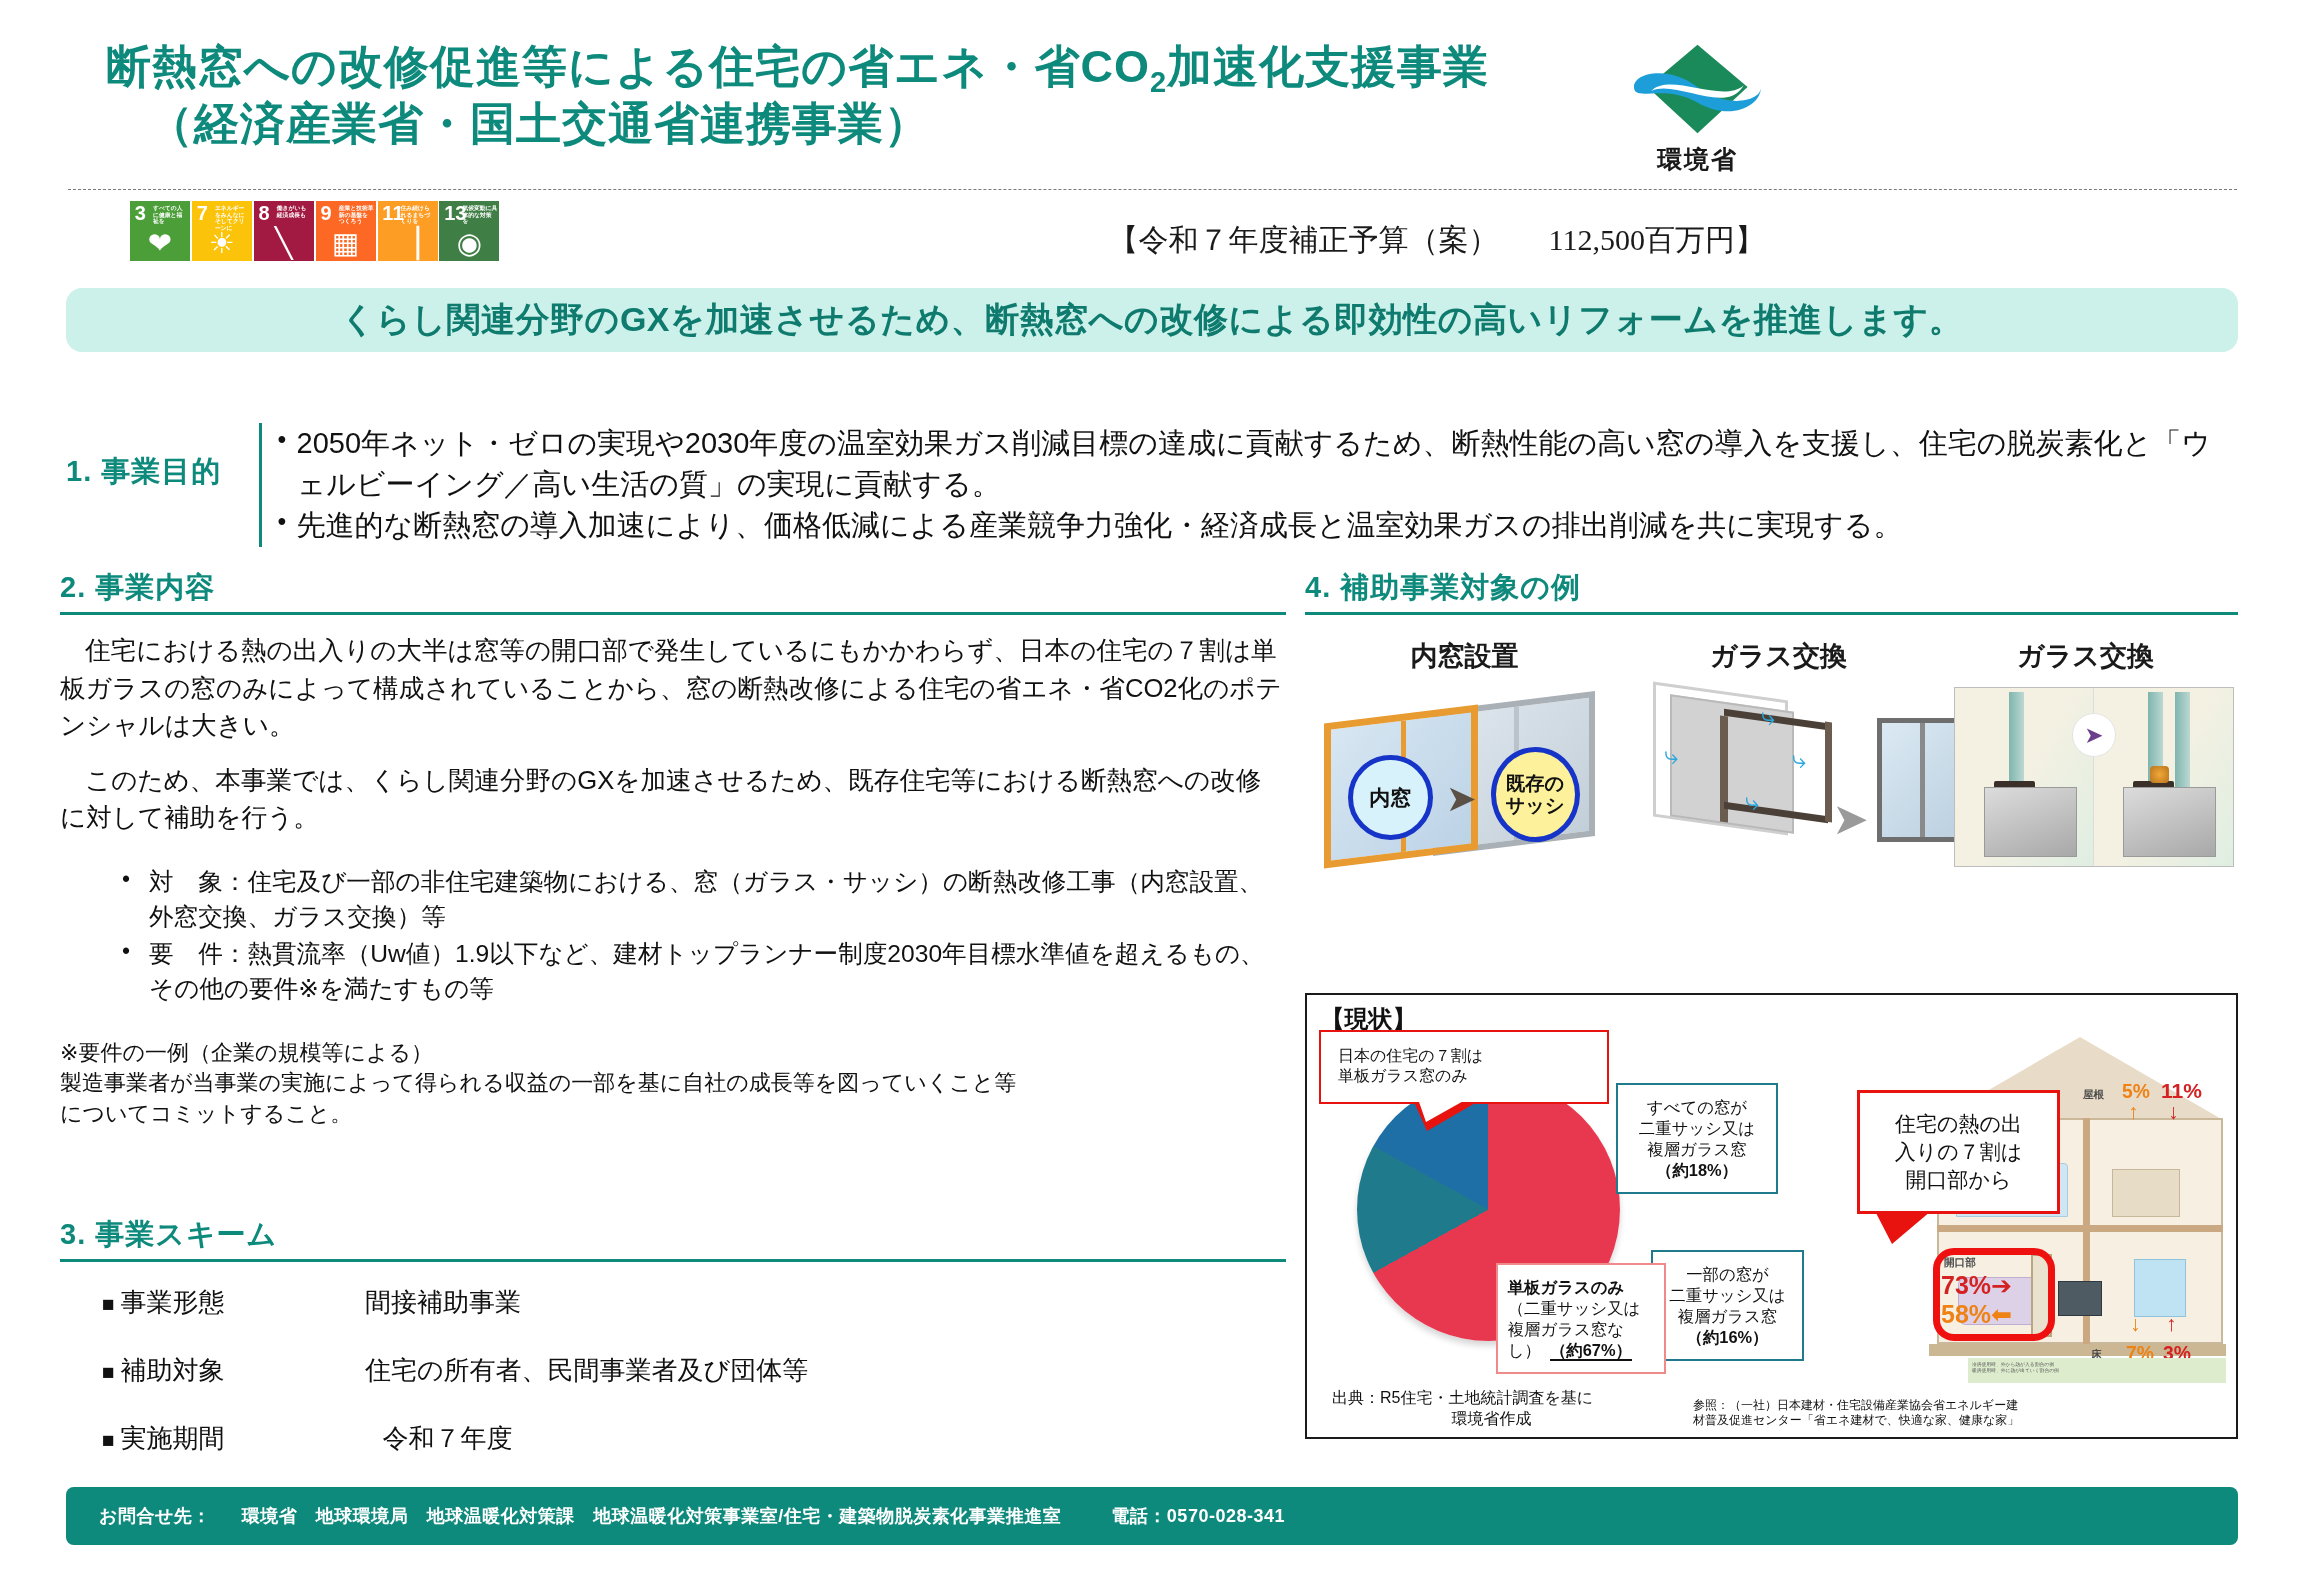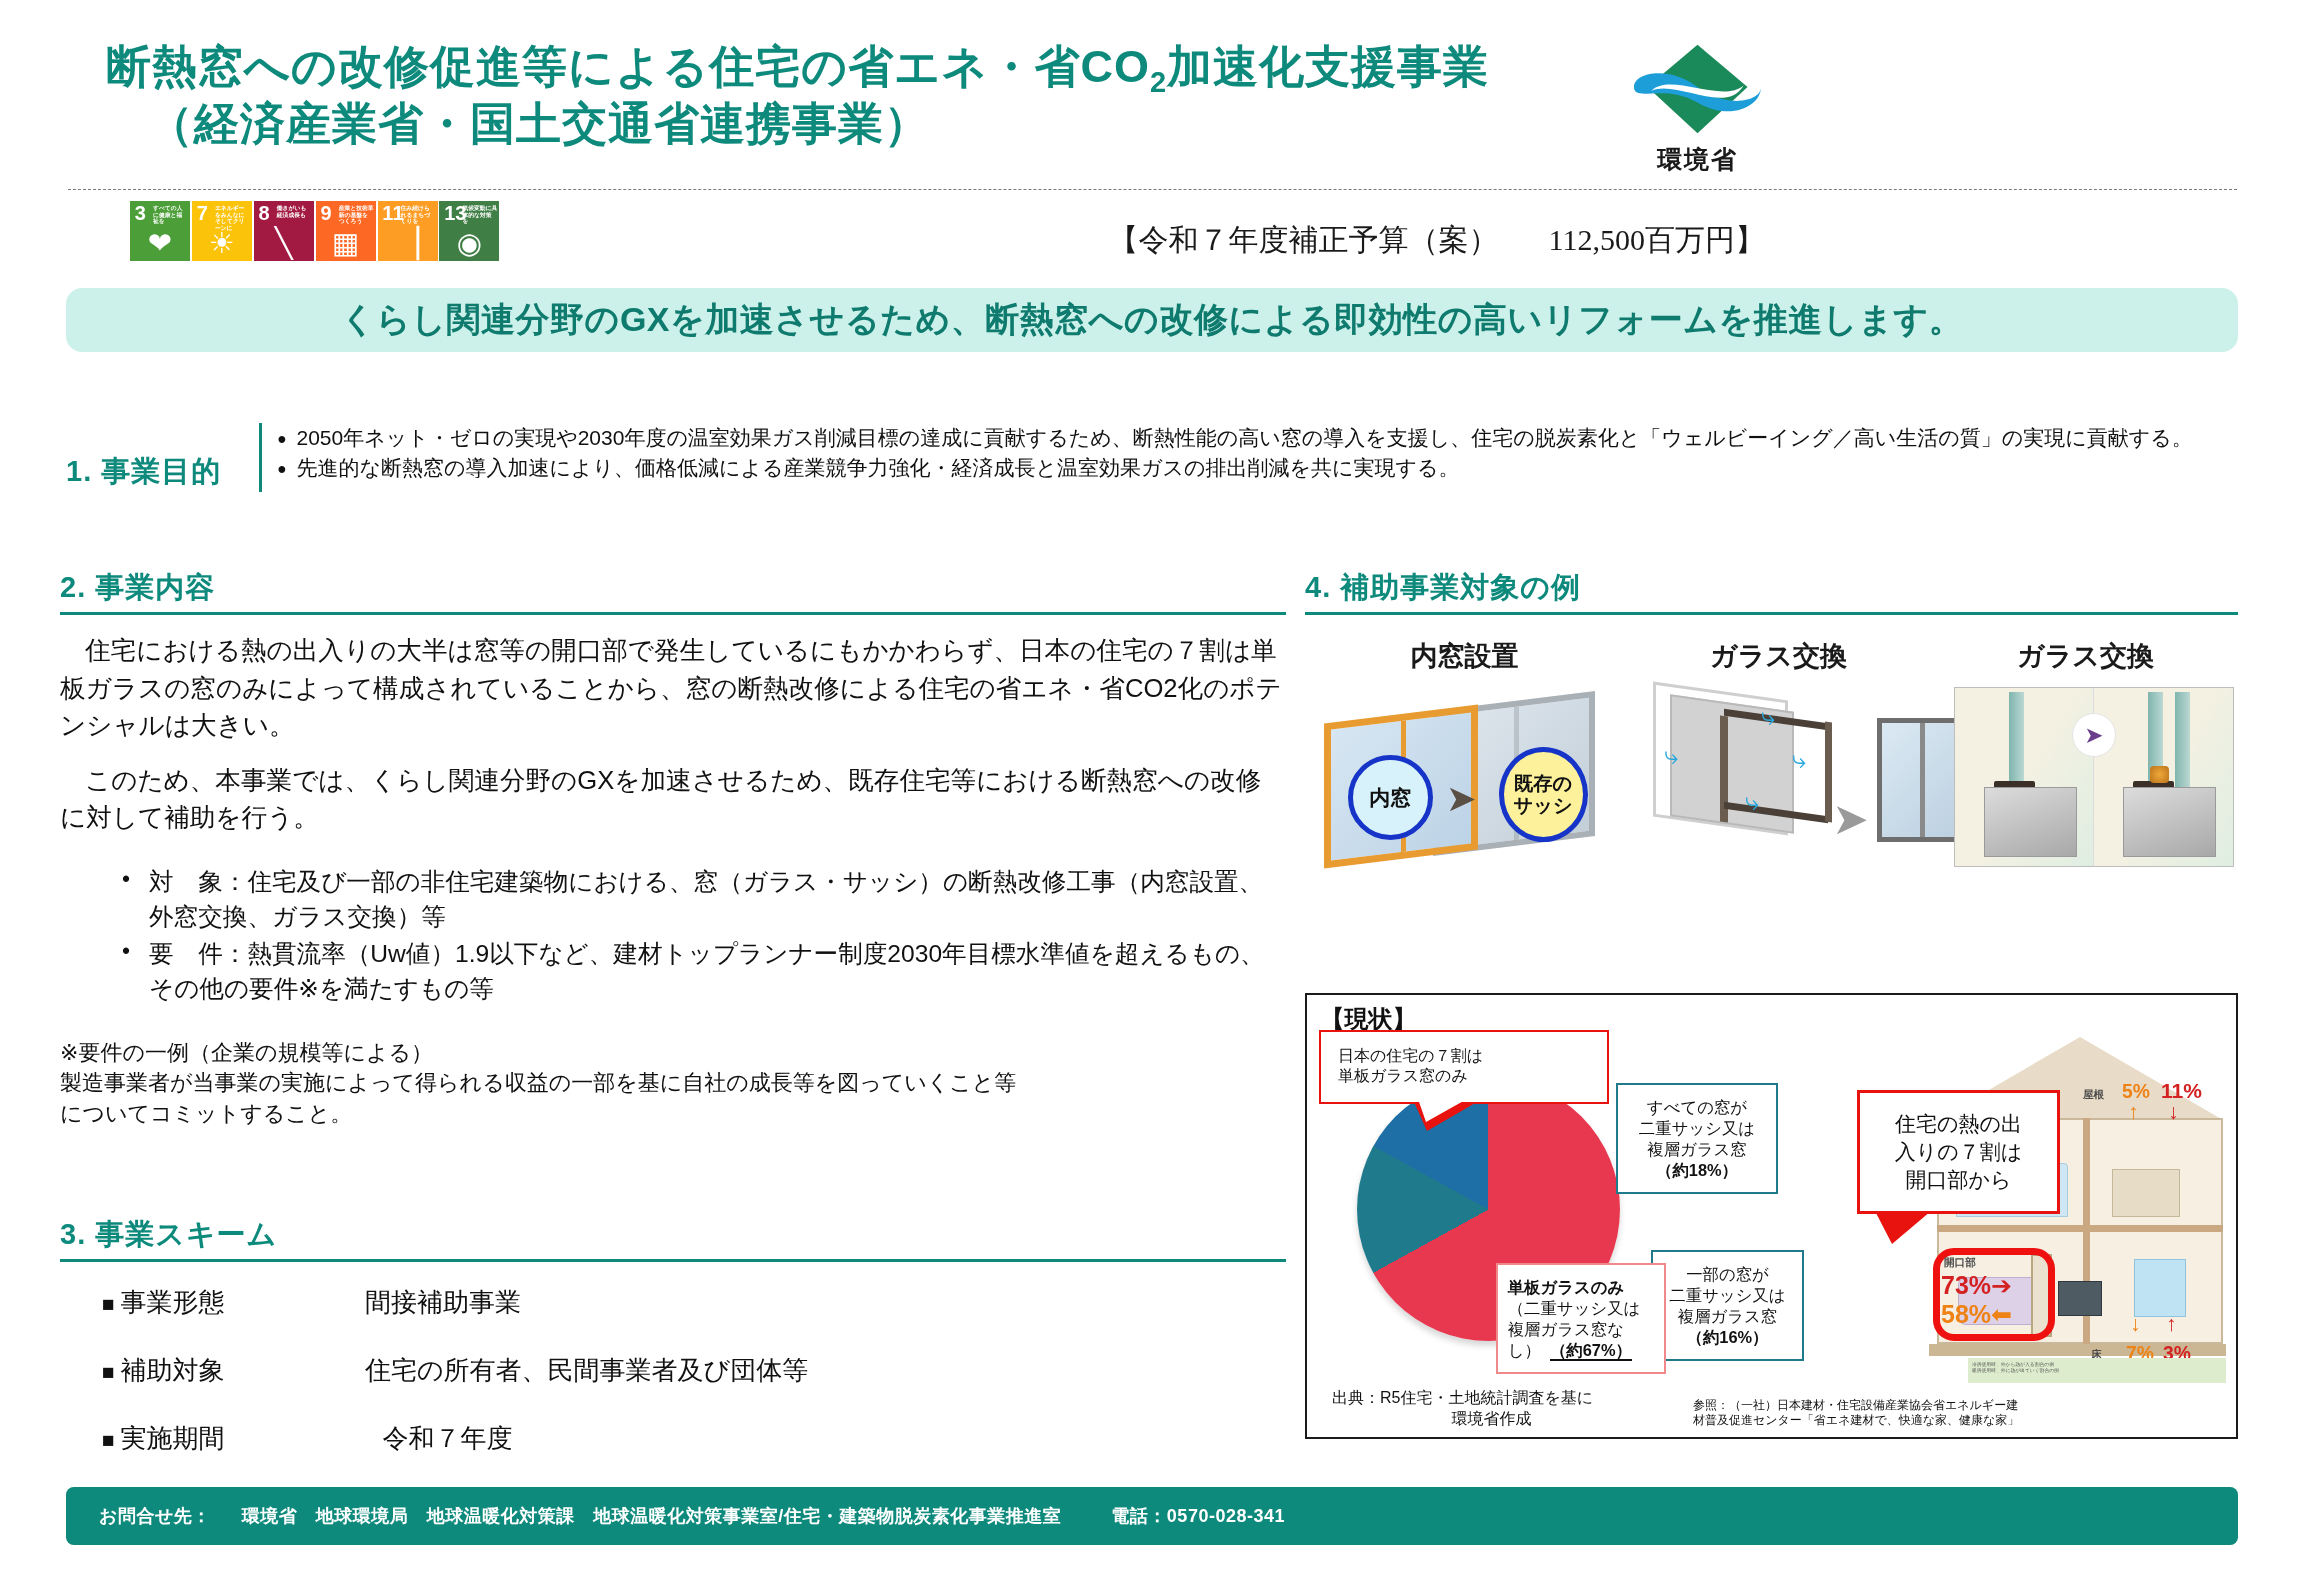--- a/index.html
+++ b/index.html
@@ -59,21 +59,21 @@
 
   
   .sec-head { font-size: 29px; font-weight: bold; color: #0e8a7d; letter-spacing: 1px; }
   .sec-rule { height: 2.9px; background: #0e8a7d; margin-top: 3.9px; }
 
   
   .sec1 { position: absolute; left: 66px; top: 423px; width: 2172px; display: flex; }
   .sec1-label { width: 193px; padding-top: 29px; }
   .sec1-body {
     flex: 1; border-left: 3.9px solid #0e8a7d; padding-left: 13.5px;
-    font-size: 21px; line-height: 1.42; color: #111;
+    font-size: 29px; line-height: 1.42; color: #111;
   }
   .sec1-body li { list-style: none; position: relative; padding-left: 21px; }
   .sec1-body li::before {
     content: "•"; position: absolute; left: 1.9px; top: -1px; font-size: 25px;
   }
 
   
   .sec2 { position: absolute; left: 60px; top: 568px; width: 1226px; }
   .sec2-para {
     font-size: 25.6px; line-height: 1.46; color: #111; margin-top: 17.4px;
@@ -127,21 +127,21 @@
     background: rgba(0,0,0,0.12);
   }
   .win-inner::after { background: #e89b30; }
   .badge-blue {
     position: absolute; left: 33px; top: 64px; width: 85px; height: 85px;
     border-radius: 50%; background: #d7f2fb; border: 5.8px solid #1634c8;
     display: flex; align-items: center; justify-content: center;
     font-size: 21px; font-weight: bold; color: #111; z-index: 5;
   }
   .badge-yellow {
-    position: absolute; left: 184px; top: 56px; width: 89px; height: 95px;
+    position: absolute; left: 176px; top: 56px; width: 89px; height: 95px;
     border-radius: 50%; background: #fdf29b; border: 5.8px solid #1634c8;
     display: flex; align-items: center; justify-content: center; text-align: center;
     font-size: 19.3px; line-height: 1.1; font-weight: bold; color: #111; z-index: 5;
   }
   .arrow-dark {
     position: absolute; left: 131px; top: 89px; z-index: 4;
     font-size: 37px; color: #5a5046; line-height: 1;
   }
 
   

